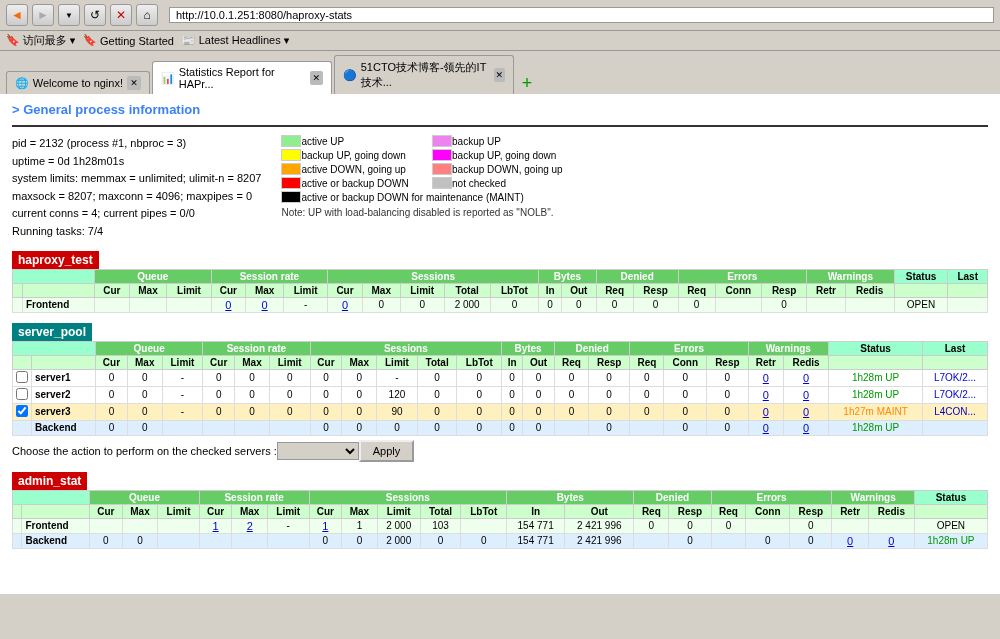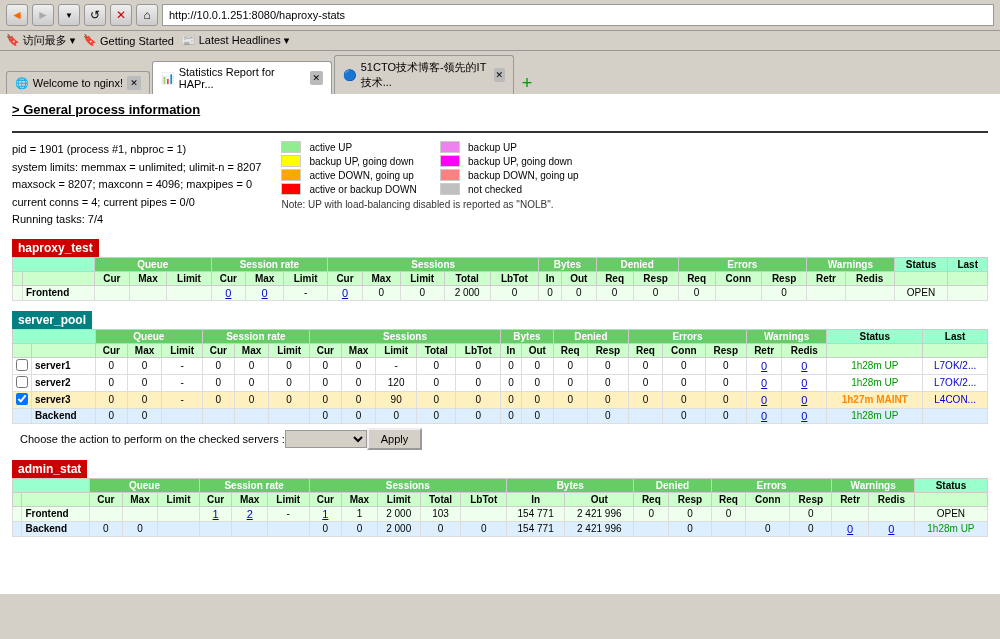--- a/index.html
+++ b/index.html
@@ -3,65 +3,65 @@
   <meta charset="utf-8">
   <style>
     * { margin: 0; padding: 0; box-sizing: border-box; }
     body { font-family: Arial, sans-serif; font-size: 11px; background: #d4d0c8; }
 
     
     .browser-chrome { background: #d4d0c8; }
     .toolbar { display: flex; align-items: center; padding: 4px 6px; gap: 4px; background: #d4d0c8; border-bottom: 1px solid #999; }
     .nav-btn { width: 22px; height: 22px; background: linear-gradient(to bottom, #eee, #ccc); border: 1px solid #999; border-radius: 3px; cursor: pointer; font-size: 12px; display: flex; align-items: center; justify-content: center; }
     .nav-btn.disabled { color: #aaa; }
-    .address-bar { flex: 1; height: 22px; border: 1px solid #999; background: white; padding: 0 6px; font-size: 11px; }
+    .address-bar { flex: 1; height: 16px; border: 1px solid #999; background: white; padding: 0 6px; font-size: 11px; margin-left: 7px; }
     .bookmarks-bar { display: flex; align-items: center; padding: 2px 6px; gap: 8px; background: #d4d0c8; border-bottom: 1px solid #999; font-size: 11px; }
     .bookmark-item { display: flex; align-items: center; gap: 3px; cursor: pointer; color: #000; text-decoration: none; }
     .tabs-bar { display: flex; align-items: flex-end; padding: 4px 6px 0; background: #d4d0c8; gap: 2px; }
     .tab { display: flex; align-items: center; gap: 4px; padding: 4px 8px; background: #d4d0c8; border: 1px solid #999; border-bottom: none; cursor: pointer; font-size: 11px; border-radius: 3px 3px 0 0; max-width: 180px; }
     .tab.active { background: white; }
     .tab-close { width: 14px; height: 14px; background: #bbb; border-radius: 2px; display: flex; align-items: center; justify-content: center; font-size: 9px; cursor: pointer; }
     .new-tab-btn { width: 22px; height: 22px; background: none; border: none; color: #090; font-size: 18px; cursor: pointer; }
 
     
     .page-content { background: white; padding: 8px 12px; min-height: 500px; }
 
     .page-title { font-size: 18px; font-weight: bold; color: #00c; font-style: italic; margin-bottom: 8px; }
 
-    .section-header { color: #000000; font-weight: bold; font-size: 13px; border-bottom: 2px solid #333; padding-bottom: 14px; margin-bottom: 8px; text-decoration: underline; }
+    .section-header { color: #3b82f6; font-weight: bold; font-size: 13px; border-bottom: 2px solid #333; padding-bottom: 8px; margin-bottom: 8px; }
 
     .info-grid { display: flex; gap: 20px; margin-bottom: 10px; }
     .info-left { font-size: 11px; line-height: 1.6; }
     .info-right { font-size: 11px; }
 
     .legend { display: grid; grid-template-columns: 1fr 1fr; gap: 2px 20px; }
-    .legend-item { display: flex; align-items: center; gap: 8px; font-size: 10px; }
+    .legend-item { display: flex; align-items: center; gap: 0; font-size: 10px; }
     .legend-color { width: 20px; height: 12px; border: 1px solid #ccc; flex-shrink: 0; }
     .legend-note { font-size: 10px; color: #333; margin-top: 4px; }
 
     
     .section-name-bar { background: #c00; color: white; font-weight: bold; font-size: 12px; padding: 2px 6px; display: inline-block; }
     .section-name-bar.teal { background: #008080; }
     .section-name-bar.admin { background: #c00; }
 
     .stats-table { width: 100%; border-collapse: collapse; font-size: 10px; margin-bottom: 4px; }
     .stats-table th { background: #9fc; border: 1px solid #ccc; padding: 1px 3px; text-align: center; font-weight: bold; font-size: 10px; }
     .stats-table td { border: 1px solid #ddd; padding: 1px 3px; text-align: center; white-space: nowrap; }
     .stats-table tr.frontend td { background: #efe; }
     .stats-table tr.backend td { background: #def; }
     .stats-table tr.server td { background: white; }
     .stats-table tr.server.maint td { background: #fff0c0; }
 
     .row-label { text-align: left !important; font-weight: bold; }
     .status-up { color: #090; }
-    .status-maint { color: #f80; font-weight: bold; }
+    .status-maint { color: #f80; }
 
     .section-wrapper { margin-bottom: 10px; }
 
-    .action-row { display: flex; align-items: center; font-size: 11px; margin: 4px 8px; }
+    .action-row { display: flex; align-items: center; font-size: 11px; margin: 4px 0; }
     .action-select { border: 1px solid #999; background: #d4d0c8; font-size: 11px; padding: 1px; }
     .action-btn { background: #d4d0c8; border: 2px outset #eee; padding: 3px 12px; cursor: pointer; font-size: 11px; }
 
     .link-text { color: #00c; text-decoration: underline; cursor: pointer; font-size: 11px; }
 
     .checkbox-cell { width: 14px; }
     input[type="checkbox"] { width: 12px; height: 12px; }
   </style>
 </head>
 <body>
@@ -99,21 +99,22 @@
     </div>
     <button class="new-tab-btn">+</button>
   </div>
 </div>
 
 <div class="page-content">
   <div class="section-header">&gt; General process information</div>
 
   <div class="info-grid">
     <div class="info-left">
-      <div>pid = 1901 (process #1, nbproc = 1)</div>
+      <div>pid = 2132 (process #1, nbproc = 3)</div>
+      <div>uptime = 0d 1h28m01s</div>
       <div>system limits: memmax = unlimited; ulimit-n = 8207</div>
       <div>maxsock = 8207; maxconn = 4096; maxpipes = 0</div>
       <div>current conns = 4; current pipes = 0/0</div>
       <div>Running tasks: 7/4</div>
     </div>
     <div class="info-right">
       <div class="legend">
         <div class="legend-item">
           <div class="legend-color" style="background:#90ee90;"></div>
           <span>active UP</span>
@@ -138,20 +139,24 @@
           <div class="legend-color" style="background:#ff8080;"></div>
           <span>backup DOWN, going up</span>
         </div>
         <div class="legend-item">
           <div class="legend-color" style="background:#ff0000;"></div>
           <span>active or backup DOWN</span>
         </div>
         <div class="legend-item">
           <div class="legend-color" style="background:#c0c0c0;"></div>
           <span>not checked</span>
+        </div>
+        <div class="legend-item" style="grid-column: span 2;">
+          <div class="legend-color" style="background:#000;"></div>
+          <span>active or backup DOWN for maintenance (MAINT)</span>
         </div>
       </div>
       <div class="legend-note">Note: UP with load-balancing disabled is reported as "NOLB".</div>
     </div>
   </div>
 
   <div class="section-wrapper">
     <div><span class="section-name-bar">haproxy_test</span></div>
     <table class="stats-table">
       <thead>

